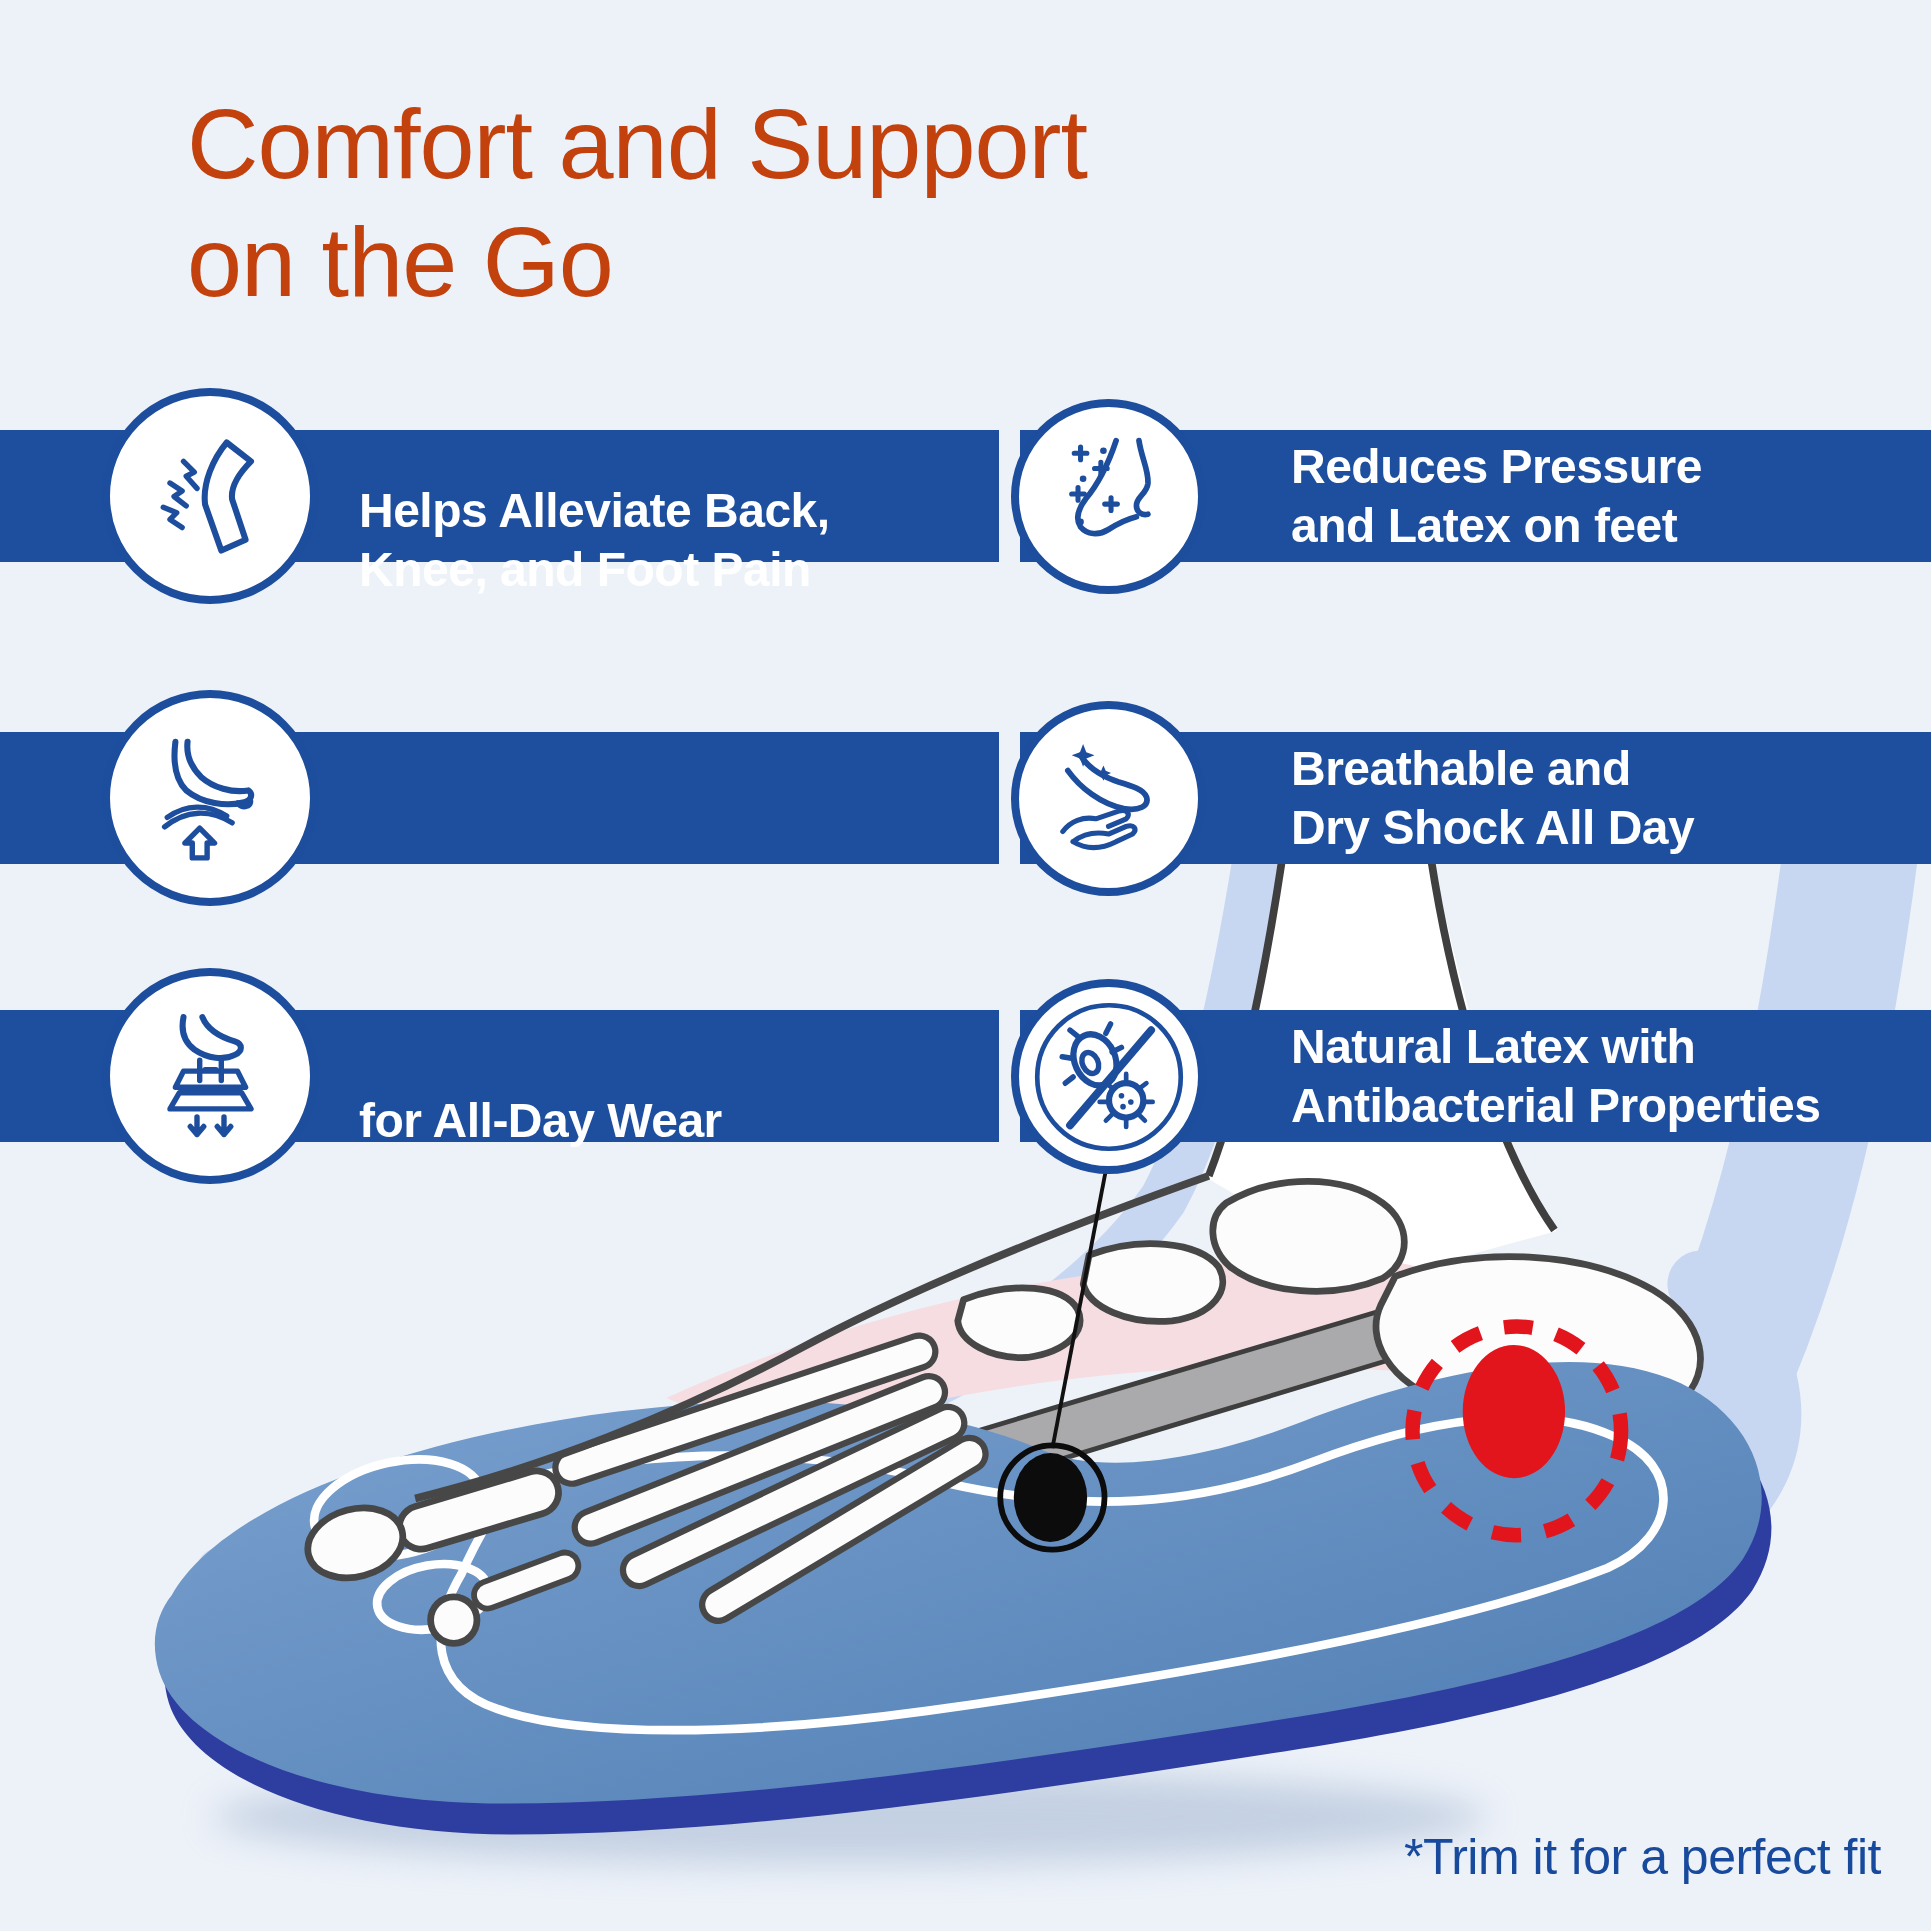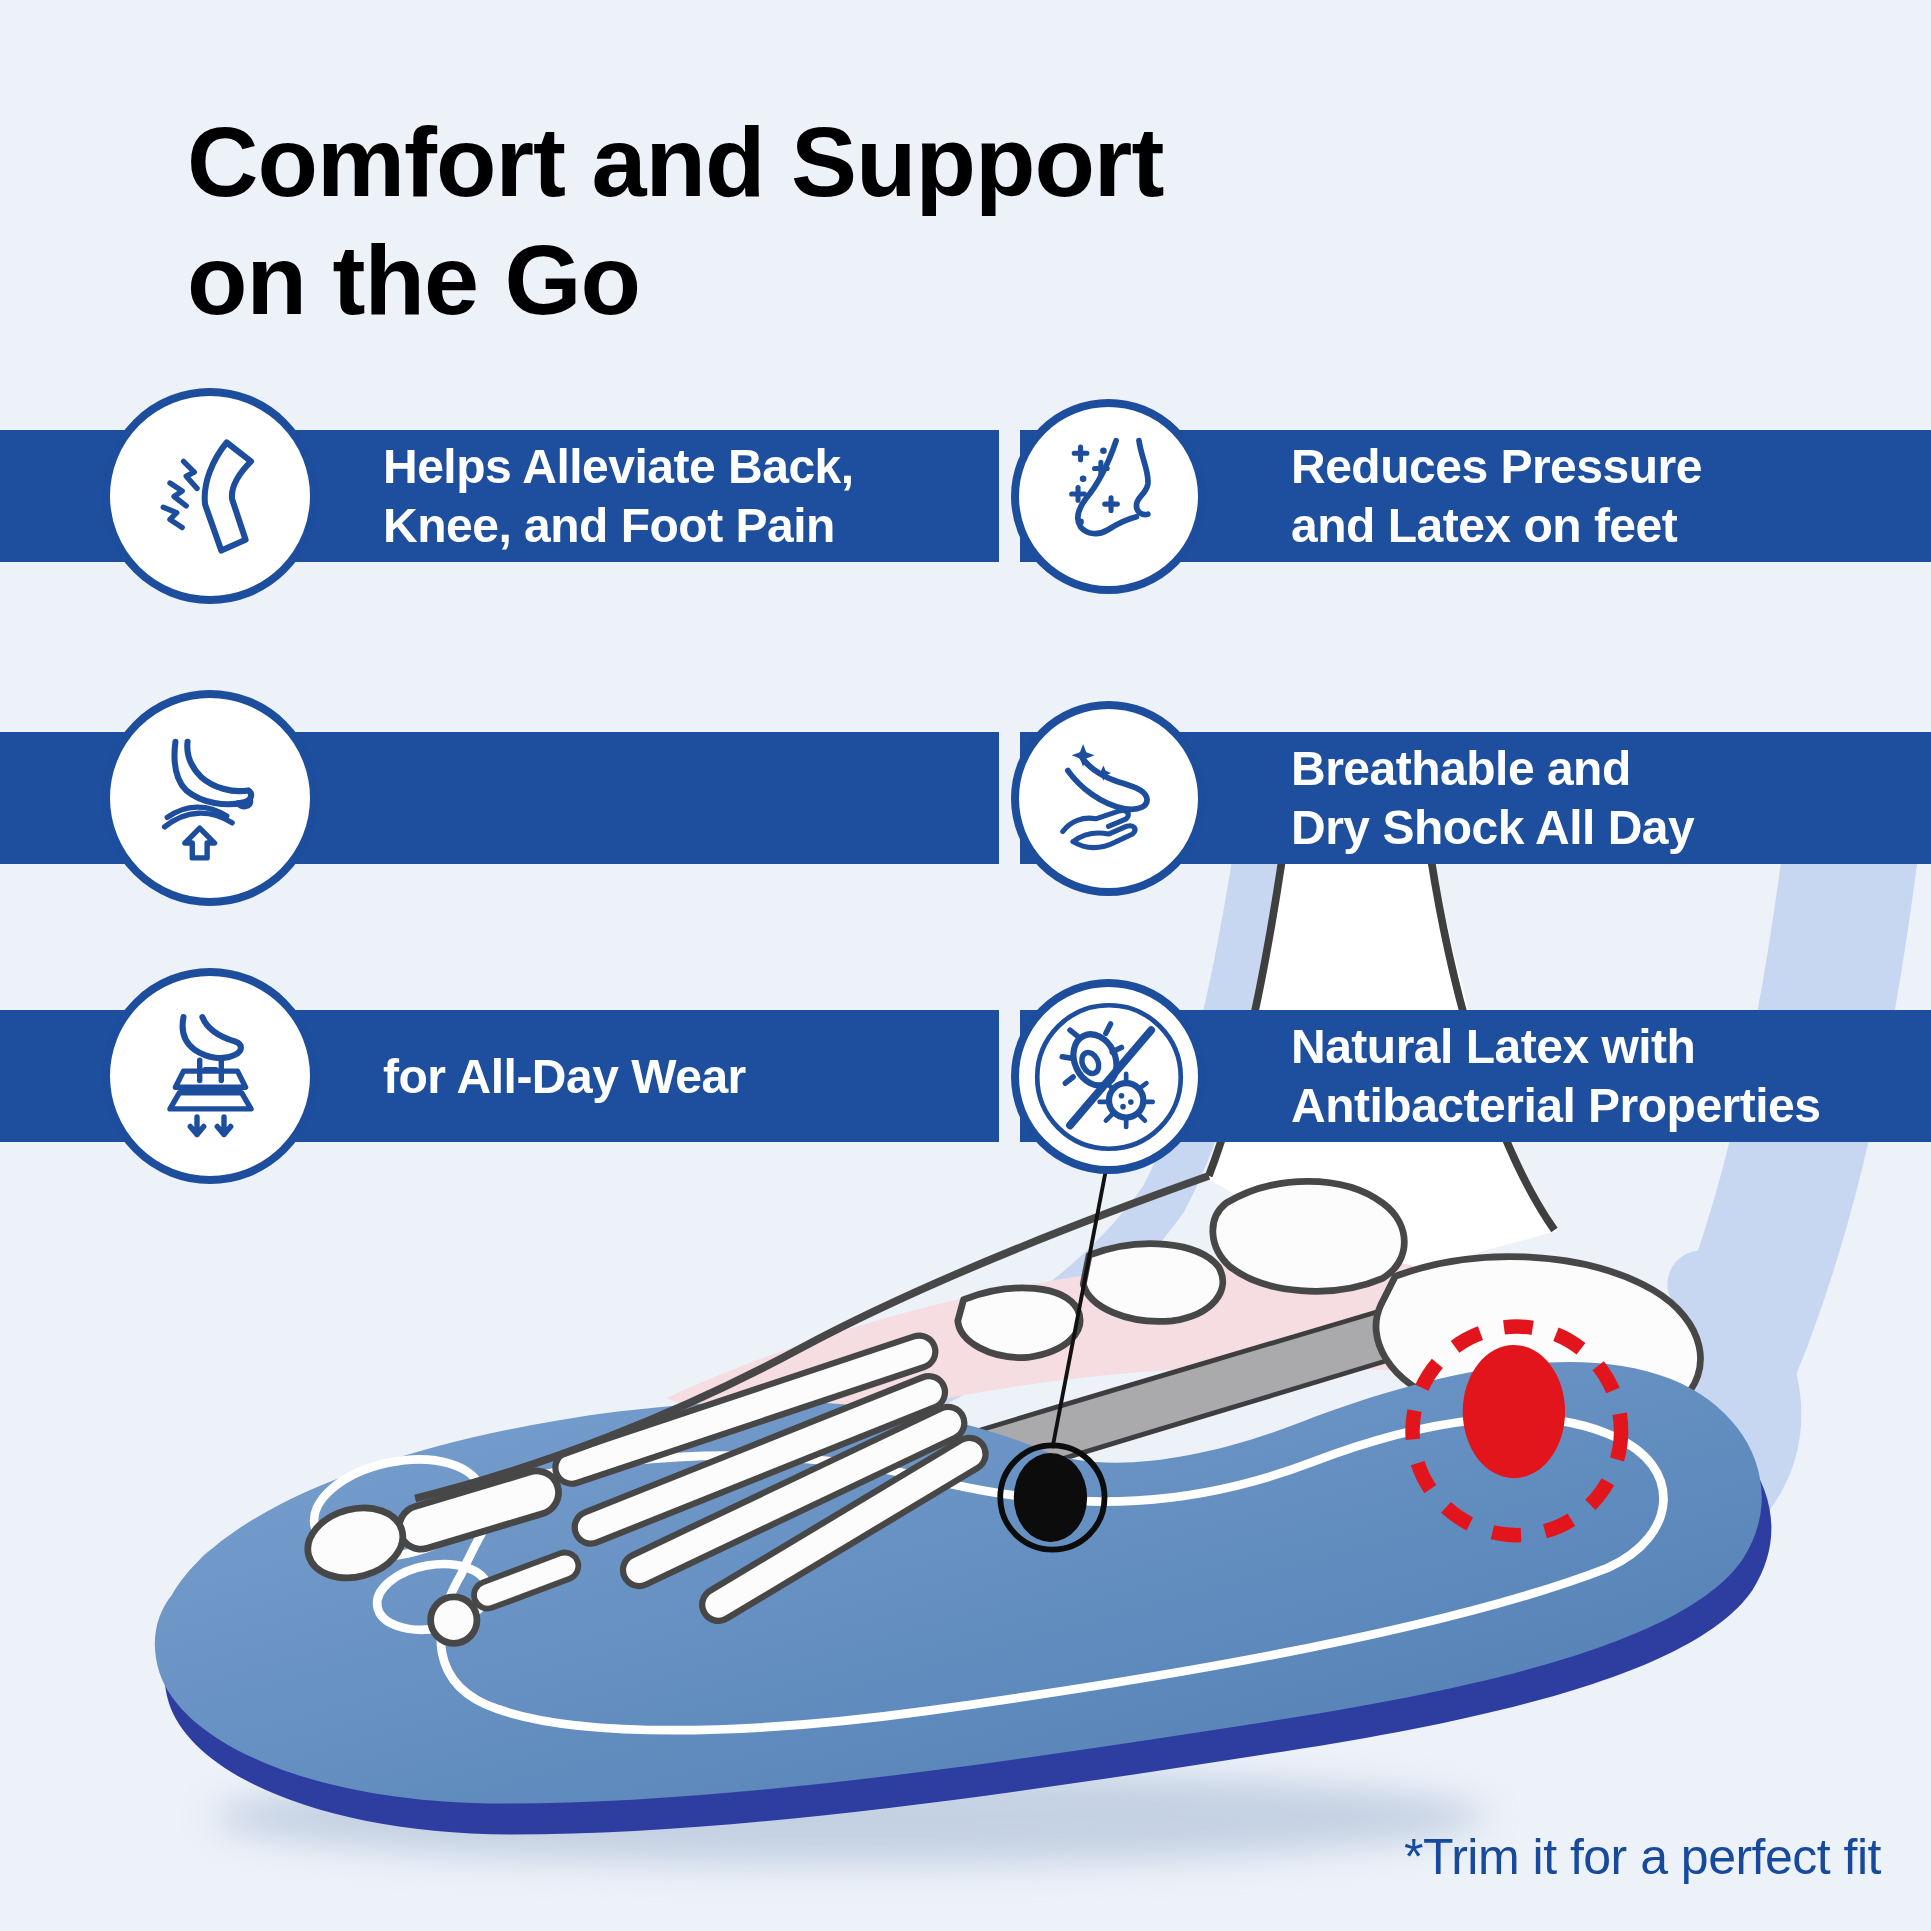--- a/index.html
+++ b/index.html
@@ -5,22 +5,22 @@
   html,body{margin:0;padding:0;}
   body{
     width:1931px;height:1931px;
     background:#edf2f9;
     font-family:"Liberation Sans",sans-serif;
     overflow:hidden;
   }
   .page{position:relative;width:1931px;height:1931px;background:#edf2f9;}
 
   .title{
-    position:absolute;left:187px;top:103px;z-index:2;
-    color:#000000;font-weight:700;font-size:99px;line-height:118px;letter-spacing:-1px;
+    position:absolute;left:187px;top:85px;z-index:2;
+    color:#c2410c;font-weight:400;font-size:99px;line-height:118px;letter-spacing:-1px;
   }
 
   .band{position:absolute;height:132px;background:#1e4f9e;z-index:1;}
   .band.bleft{left:0;width:999px;}
   .band.bright{left:1020px;width:911px;}
   .r1{top:430px;} .r2{top:732px;} .r3{top:1010px;}
 
   .icon-circle{
     position:absolute;z-index:2;background:#ffffff;
     border:8.7px solid #1d4d9d;border-radius:50%;
@@ -30,21 +30,21 @@
   .icon-circle.iright{width:195px;height:195px;left:1011px;}
   .i-r1l{top:388px;} .i-r2l{top:690px;} .i-r3l{top:968px;}
   .i-r1r{top:399px;} .i-r2r{top:701px;} .i-r3r{top:979px;}
 
   .feature-text{
     position:absolute;height:132px;z-index:2;
     display:flex;flex-direction:column;justify-content:center;
     color:#ffffff;font-weight:700;font-size:48px;line-height:59px;letter-spacing:-0.5px;
     white-space:nowrap;
   }
-  .feature-text.tleft{left:383px;}
+  .feature-text.tleft{left:359px;margin-top:44px;}
   .feature-text.tright{left:1291px;}
 
   .footnote{
     position:absolute;right:50px;top:1828px;z-index:2;
     color:#17499c;font-weight:400;font-size:50px;letter-spacing:-0.5px;white-space:nowrap;
   }
 
   svg.illustration{position:absolute;left:0;top:0;z-index:0;}
   .icon-svg{display:block;}
 </style>

